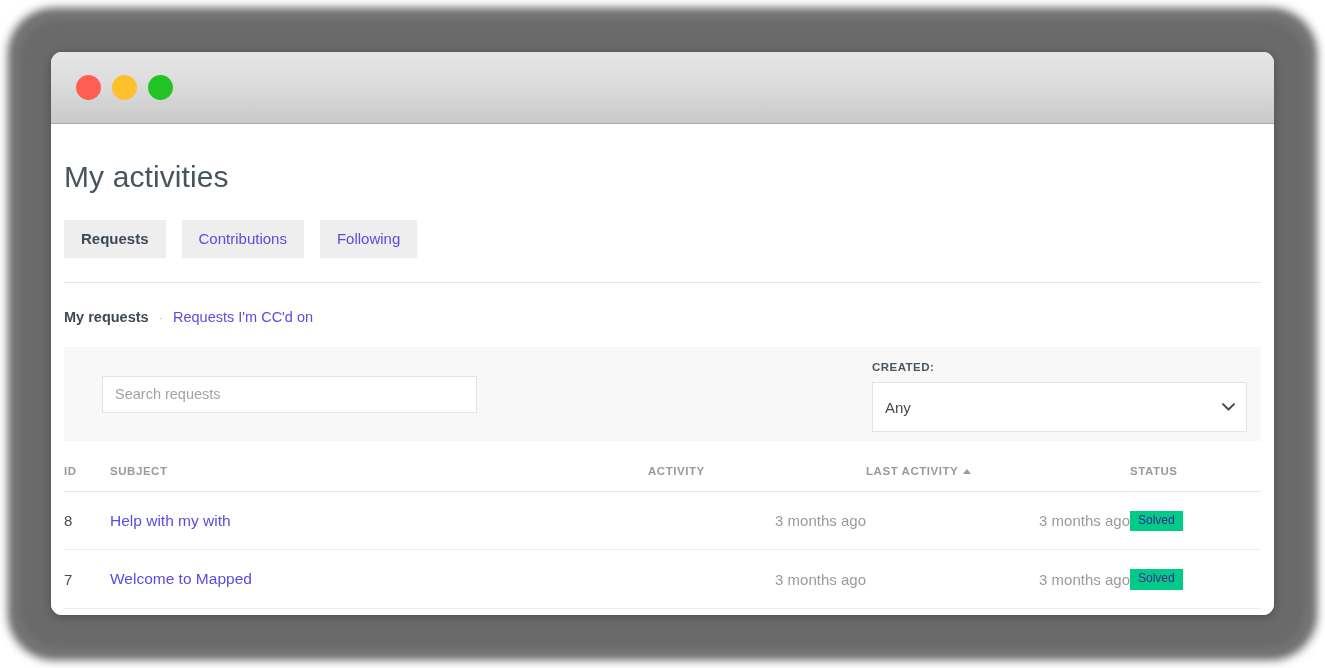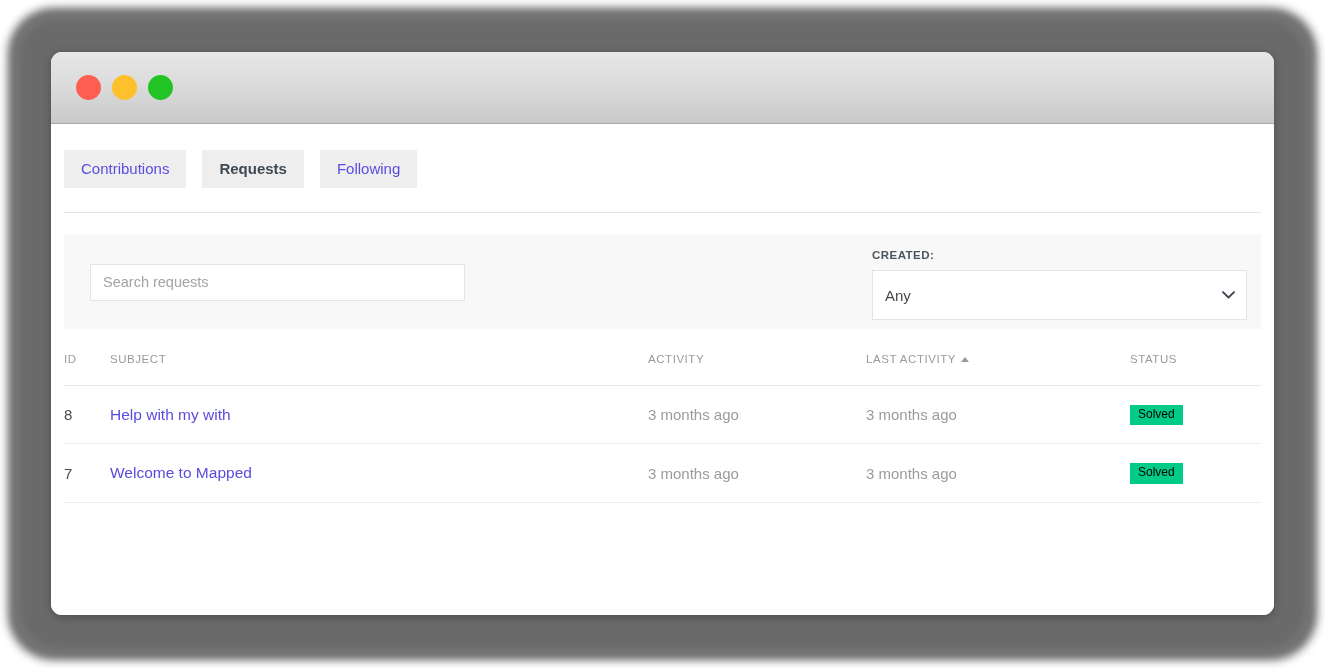--- a/index.html
+++ b/index.html
@@ -139,21 +139,21 @@
   
   .filters {
     margin-top: 22px;
     background: #f8f8f8;
     height: 94px;
     display: flex;
     align-items: center;
     padding: 0 15px;
     position: relative;
   }
-  .search-wrap { width: 375px; margin-left: 11px; }
+  .search-wrap { width: 375px; margin-left: 23px; }
   .search-input {
     width: 100%;
     height: 37px;
     border: 1px solid #e4e4e4;
     background: #fff;
     font-family: "Liberation Sans", sans-serif;
     font-size: 14.5px;
     color: #4a4a4a;
     padding: 0 12px;
     outline: none;
@@ -199,24 +199,24 @@
 
   
   table.requests {
     width: 100%;
     border-collapse: collapse;
     margin-top: 0;
   }
   table.requests th {
     text-align: left;
     font-size: 11.5px;
-    font-weight: normal;
+    font-weight: bold;
     letter-spacing: 0.55px;
     color: #9a9a9a;
-    padding: 24px 0 20px 0;
+    padding: 24px 0 14px 0;
     border-bottom: 1px solid #e9e9e9;
     white-space: nowrap;
   }
   table.requests th .sort-caret {
     display: inline-block;
     margin-left: 5px;
     width: 0; height: 0;
     border-left: 4.5px solid transparent;
     border-right: 4.5px solid transparent;
     border-bottom: 5px solid #9a9a9a;
@@ -234,26 +234,26 @@
   .col-last    { width: 264px; }
   .col-status  { width: auto; }
 
   td.cell-id { color: #4a4a4a; }
   td.cell-subject a {
     color: #5b4ce0;
     text-decoration: none;
     font-size: 15.5px;
     cursor: pointer;
   }
-  td.cell-date { color: #9b9b9b; font-size: 14.5px; }
+  td.cell-date { color: #9b9b9b; font-size: 14.5px; text-align: right; }
 
   .badge {
     display: inline-block;
     background: #00cc88;
-    color: #000000;
+    color: #4c1d95;
     font-size: 12px;
     padding: 3px 8px 4px 8px;
     line-height: 1.1;
     white-space: nowrap;
   }
 </style>
 </head>
 <body>
 
 <div id="desktop">
@@ -268,29 +268,35 @@
       <div class="lights">
         <span class="light red"></span>
         <span class="light yellow"></span>
         <span class="light green"></span>
       </div>
     </div>
 
     <div class="page">
       <div class="inner">
 
+        <h1 class="page-title">My activities</h1>
 
         <div class="tabs">
+          <div class="tab active">Requests</div>
           <div class="tab">Contributions</div>
-          <div class="tab active">Requests</div>
           <div class="tab">Following</div>
         </div>
 
         <div class="tabs-rule"></div>
 
+        <div class="subnav">
+          <span class="cur">My requests</span>
+          <span class="dot">·</span>
+          <a href="#">Requests I'm CC'd on</a>
+        </div>
 
         <div class="filters">
 
           <div class="search-wrap">
             <input class="search-input" type="text" placeholder="Search requests" style="">
           </div>
 
           <div class="status-group">
             <div class="status-label">CREATED:</div>
             <div class="select-wrap">

